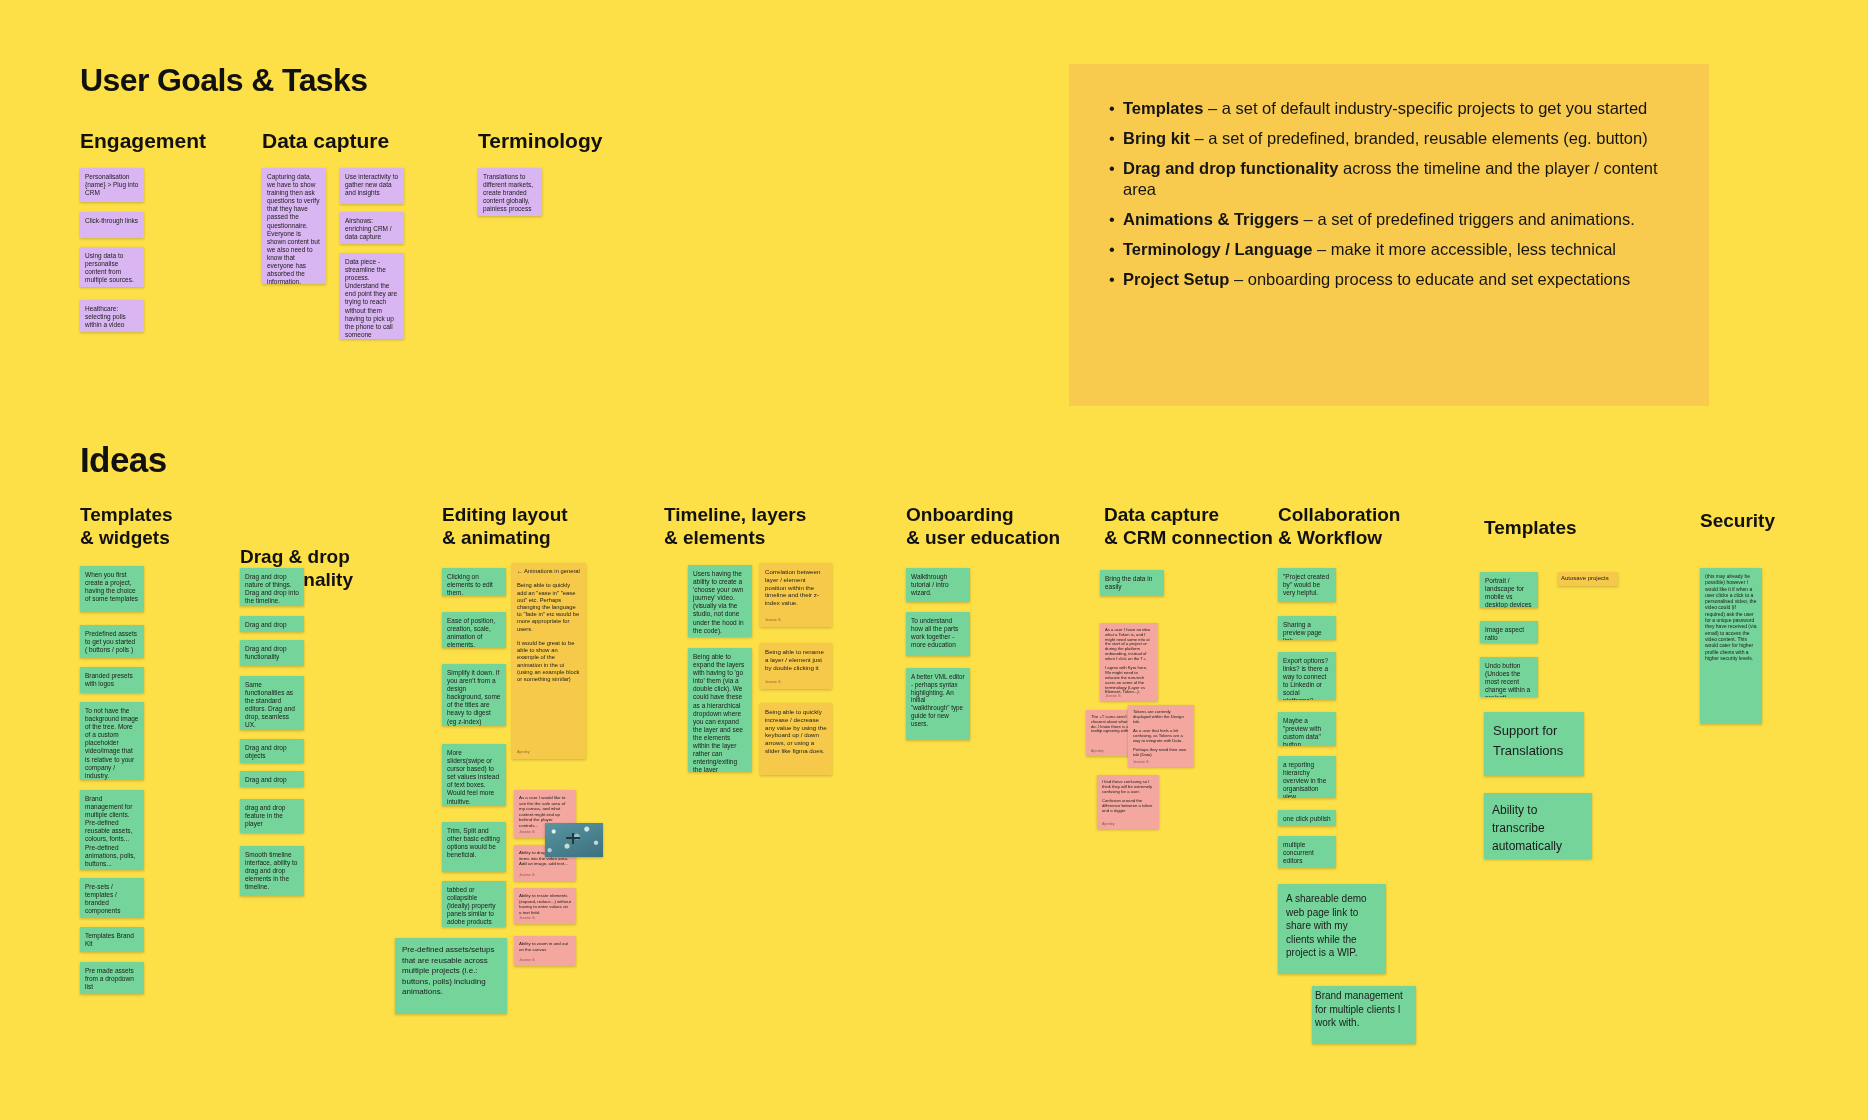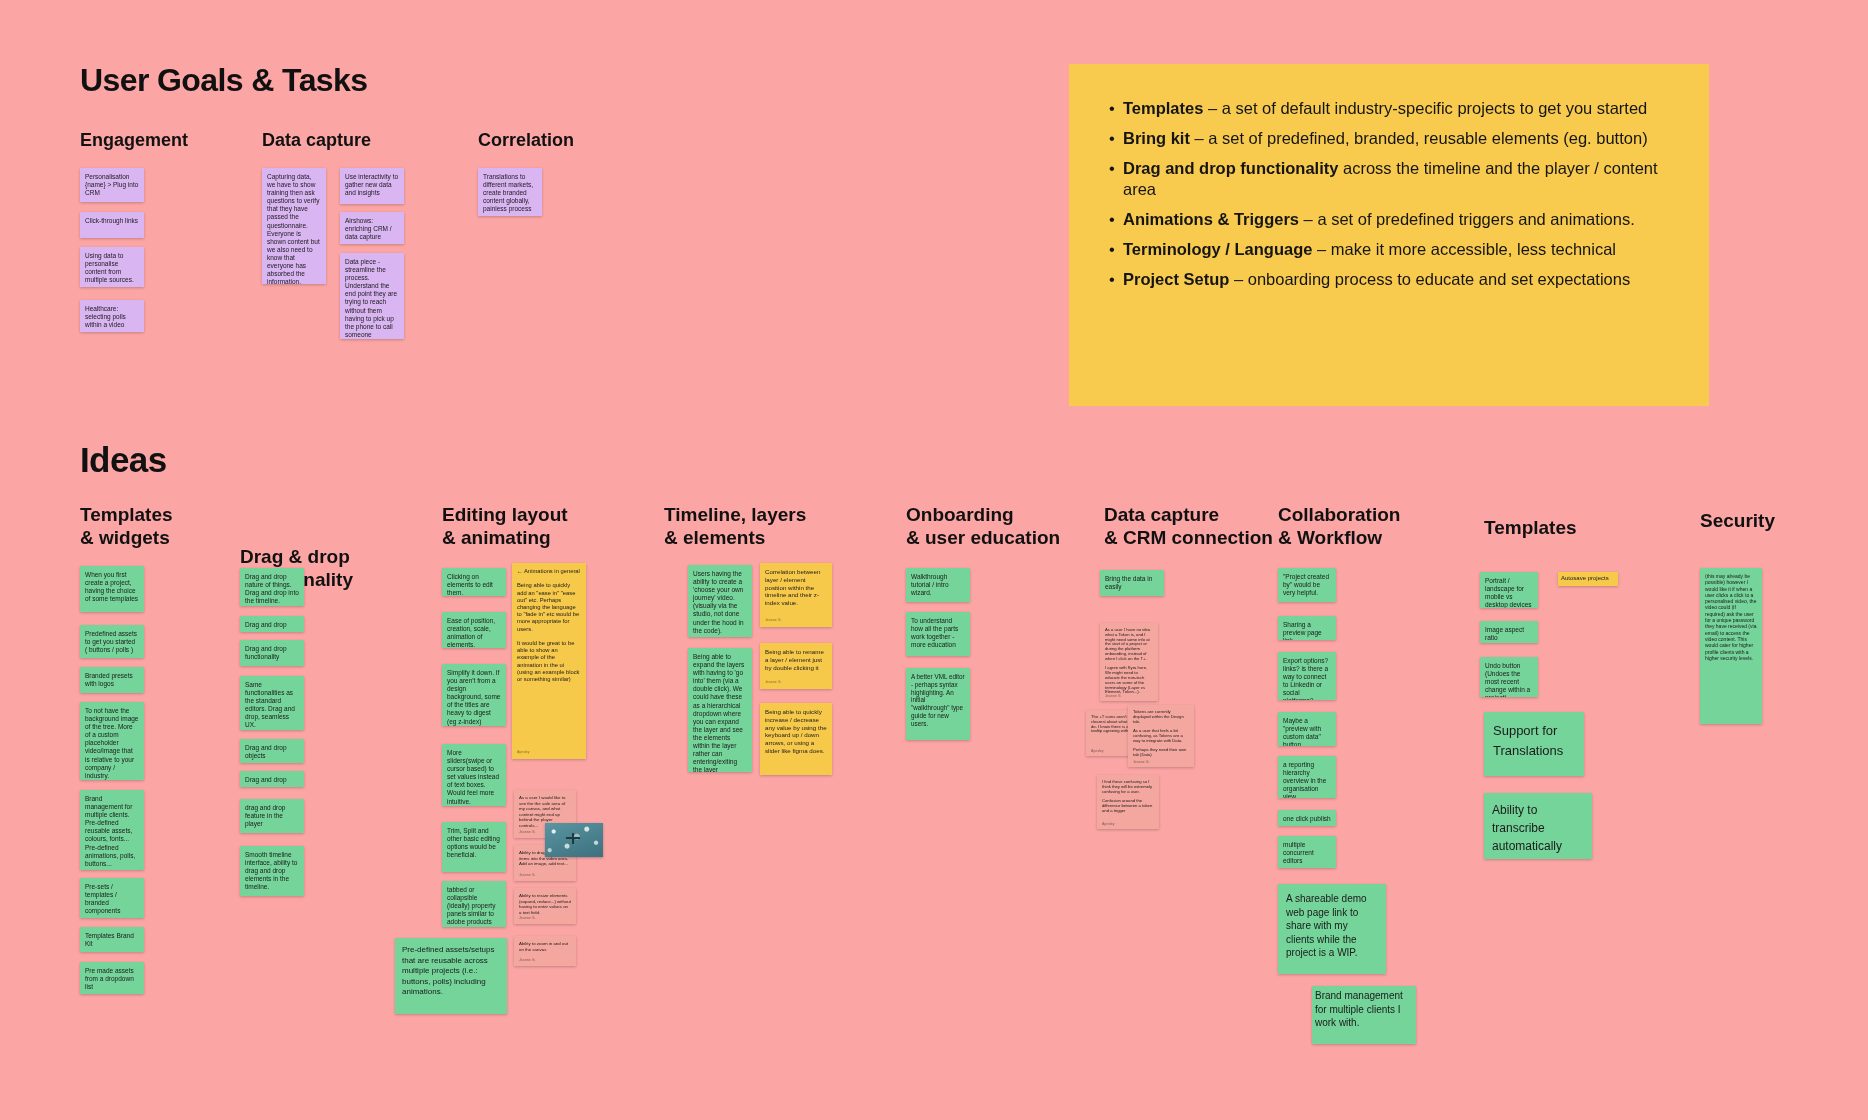--- a/index.html
+++ b/index.html
@@ -1,21 +1,21 @@
 <!DOCTYPE html>
 <html><head>
 <meta charset="utf-8">
 <style>
   html,body{margin:0;padding:0;background:#ffffff;}
   body{font-family:"Liberation Sans","DejaVu Sans",sans-serif;color:#161616;}
-  .canvas{position:relative;width:1868px;height:1120px;background:#fca5a5;overflow:hidden;}
+  .canvas{position:relative;width:1868px;height:1120px;background:#fde047;overflow:hidden;}
 
   .big-title{position:absolute;margin:0;font-weight:800;letter-spacing:-0.6px;color:#111;}
   .col-header{position:absolute;font-weight:800;white-space:pre-line;color:#111;}
-  .ug-header{font-size:18px;line-height:25px;}
+  .ug-header{font-size:21px;line-height:25px;}
   .idea-header{font-size:19px;line-height:23px;}
 
   .note{position:absolute;box-sizing:border-box;padding:5px;overflow:hidden;
         box-shadow:0 1px 2.5px rgba(0,0,0,.22);color:#1b1b1b;}
   .note-text{white-space:pre-line;}
   .note-author{position:absolute;left:5px;bottom:2.5px;font-size:3.6px;color:rgba(0,0,0,.48);}
 
   .themes{position:absolute;left:1069px;top:64px;width:640px;height:342px;
           box-sizing:border-box;padding:34px 36px 0 38px;}
   .themes h2{margin:0 0 26px 0;font-size:27px;font-weight:800;color:#111;}
@@ -41,21 +41,21 @@
 </head>
 <body>
 
 <div class="canvas">
 
   <h1 class="big-title" style="left:80px;top:62px;font-size:32px;">User Goals &amp; Tasks</h1>
 
   <div id="ug-headers">
       <div class="col-header ug-header" style="left: 80px; top: 128px;">Engagement</div>
       <div class="col-header ug-header" style="left: 262px; top: 128px;">Data capture</div>
-      <div class="col-header ug-header" style="left: 478px; top: 128px;">Correlation</div>
+      <div class="col-header ug-header" style="left: 478px; top: 128px;">Terminology</div>
     </div>
 
   <section class="themes" style="background: rgb(248, 203, 79);">
     <ul id="themes-list">
         <li><b>Templates</b> – a set of default industry-specific projects to get you started</li>
         <li><b>Bring kit</b> – a set of predefined, branded, reusable elements (eg. button)</li>
         <li><b>Drag and drop functionality</b> across the timeline and the player / content area</li>
         <li><b>Animations &amp; Triggers</b> – a set of predefined triggers and animations.</li>
         <li><b>Terminology / Language</b> – make it more accessible, less technical</li>
         <li><b>Project Setup</b> – onboarding process to educate and set expectations</li>

